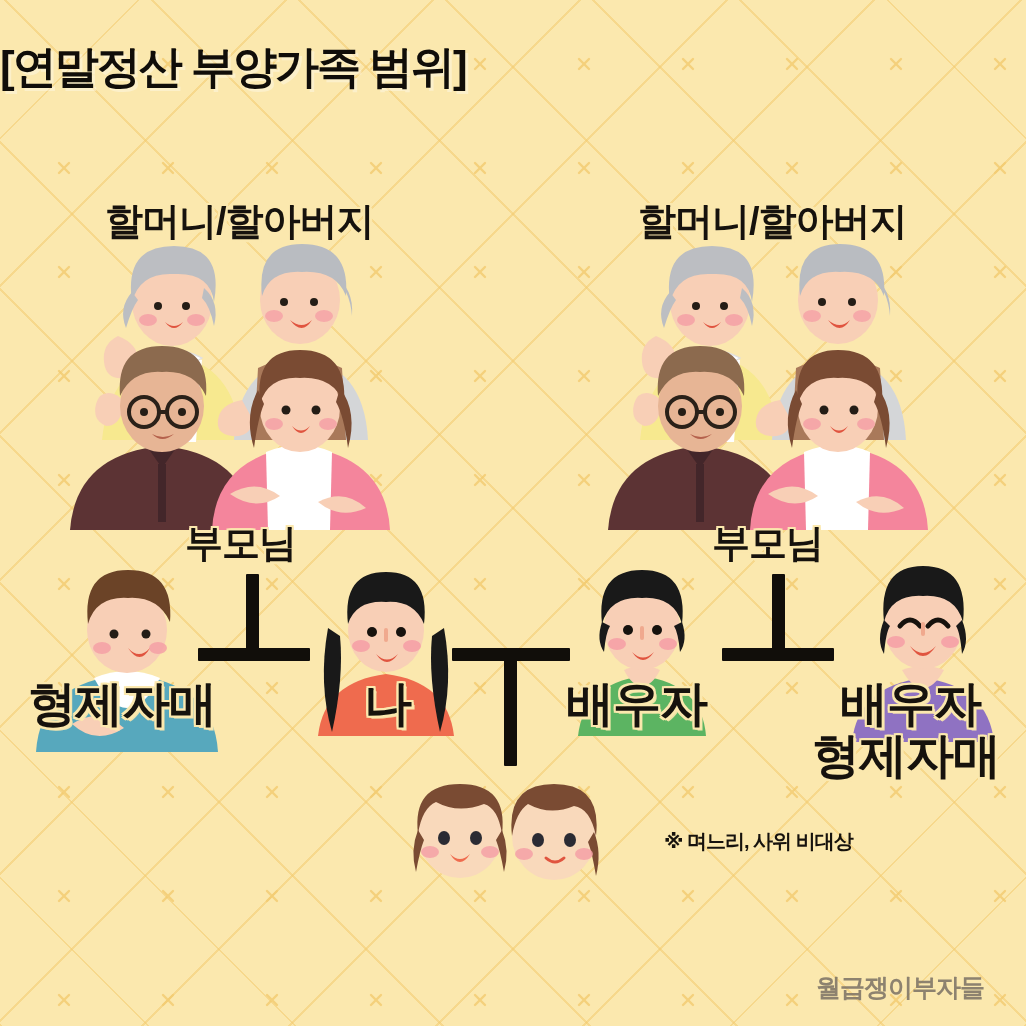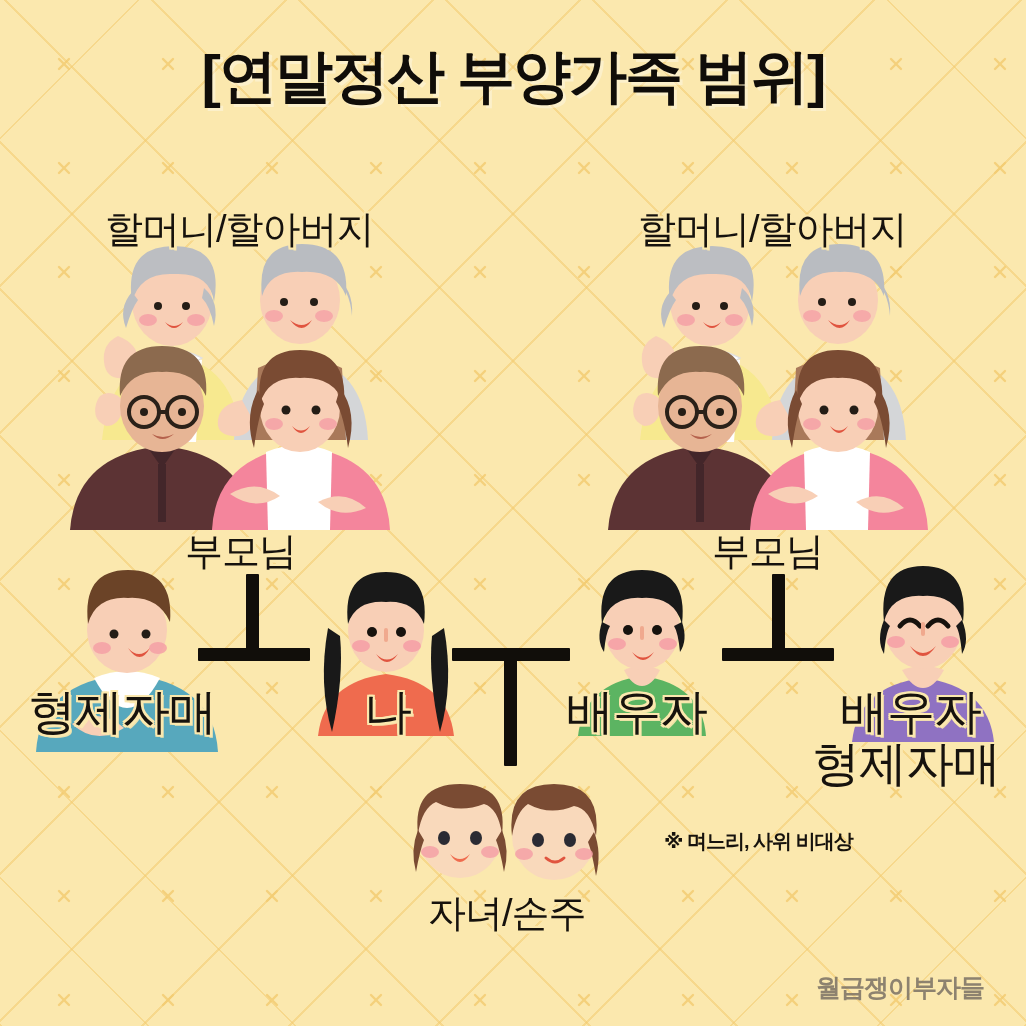--- a/index.html
+++ b/index.html
@@ -18,34 +18,32 @@
       repeating-linear-gradient(45deg, rgba(243,203,112,.55) 0 2px, rgba(243,203,112,0) 2px 104px),
       repeating-linear-gradient(-45deg, rgba(243,203,112,.55) 0 2px, rgba(243,203,112,0) 2px 104px);
     background-position:0 0,0 0;
     overflow:hidden;
   }
   #xmarks{position:absolute;inset:0;pointer-events:none;}
 
   
   .lbl{
     position:absolute;
-    font-weight:400;
+    font-weight:700;
     color:#16120d;
     letter-spacing:-1px;
     white-space:nowrap;
     text-shadow:
        2px 0 0 #fbe8ae,-2px 0 0 #fbe8ae,0 2px 0 #fbe8ae,0 -2px 0 #fbe8ae,
        2px 2px 0 #fbe8ae,-2px 2px 0 #fbe8ae,2px -2px 0 #fbe8ae,-2px -2px 0 #fbe8ae,
        3px 3px 0 rgba(251,232,174,.9);
-    margin-top: 8px;
   }
   #title{
     position:absolute;left:0;right:0;top:38px;
-    text-align:center;
-    font-size:58px;font-weight:900;color:#100d09;
+    font-size:44px;font-weight:900;color:#100d09;
     letter-spacing:-2px;
     text-shadow:3px 3px 0 rgba(255,255,255,.35);
   }
   .head-lbl{font-size:38px;}
   .mid-lbl{font-size:48px;}
   .small-note{
     position:absolute;font-size:20px;font-weight:900;color:#16120d;
     letter-spacing:-1px;white-space:nowrap;
   }
   #watermark{
@@ -879,18 +877,17 @@
       <ellipse cx="146" cy="54" rx="42" ry="44" fill="#f9d9bb"></ellipse>
       <path d="M104 54 q-6 -52 42 -52 q48 0 42 52 q-6 -28 -22 -30 q-24 10 -46 -2 q-12 8 -16 32z" fill="#7a4b33"></path>
       <path d="M186 50 q8 20 2 44 q-4 -24 -8 -34z" fill="#7a4b33"></path>
       <ellipse cx="130" cy="58" rx="6" ry="7" fill="#2b2b33"></ellipse>
       <ellipse cx="162" cy="58" rx="6" ry="7" fill="#2b2b33"></ellipse>
       <ellipse cx="116" cy="72" rx="9" ry="6" fill="#f5a0a6" opacity=".85"></ellipse>
       <ellipse cx="176" cy="72" rx="9" ry="6" fill="#f5a0a6" opacity=".85"></ellipse>
       <path d="M138 76 q9 8 18 0" fill="none" stroke="#e0543f" stroke-width="3" stroke-linecap="round"></path>
     </g>
   </svg>
-  <div class="lbl" style="left:428px;top:880px;font-size:38px;">자녀/손주</div>
 
   <div class="small-note" style="left:664px;top:828px;">※ 며느리, 사위 비대상</div>
 
   <div id="watermark">월급쟁이부자들</div>
 </div>
 
 </body></html>

